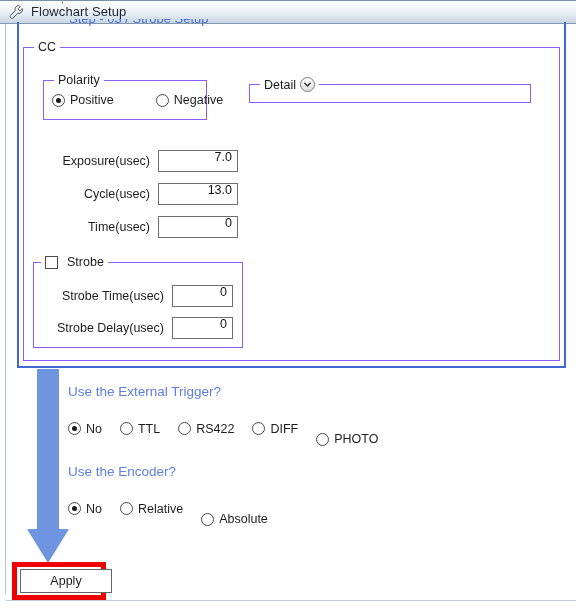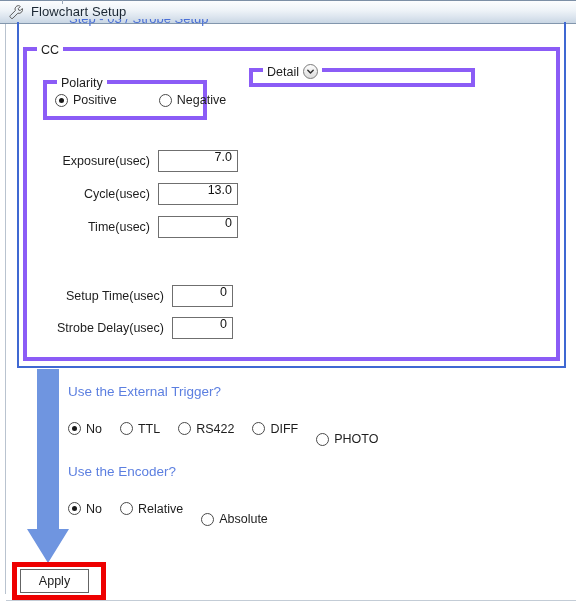--- a/index.html
+++ b/index.html
@@ -116,21 +116,21 @@
   #panel-right-top {
     position: absolute;
     left: 564px; top: 22px;
     width: 2px; height: 8px;
     background: #3f68d2;
   }
 
   
   .groupbox {
     position: absolute;
-    border: 4px solid #8b5cf6;
+    border: 1px solid #8b5cf6;
     box-sizing: border-box;
     background: transparent;
   }
   .groupbox > .gb-label {
     position: absolute;
     top: -8px;
     left: 10px;
     background: #ffffff;
     padding: 0 4px;
     font-size: 12.5px;
@@ -181,22 +181,22 @@
     content: "";
     position: absolute;
     left: 3px; top: 3px;
     width: 5px; height: 5px;
     border-radius: 50%;
     background: #1a1a1a;
   }
 
   
   #detail-group {
-    left: 249px; top: 68px;
-    width: 226px; height: 19px;
+    left: 249px; top: 84px;
+    width: 282px; height: 19px;
   }
   .chevron-badge {
     width: 15px; height: 15px;
     border-radius: 50%;
     background: linear-gradient(to bottom, #fdfdfd, #dcdcdc);
     border: 1px solid #7b7b7b;
     box-sizing: border-box;
     display: inline-flex;
     align-items: center;
     justify-content: center;
@@ -295,21 +295,21 @@
     position: absolute;
     left: 12px; top: 562px;
     width: 94px; height: 38px;
     border: 5px solid #ee0000;
     box-sizing: border-box;
     background: transparent;
   }
   #apply-button {
     position: absolute;
     left: 20px; top: 569px;
-    width: 69px; height: 24px;
+    width: 92px; height: 24px;
     box-sizing: border-box;
     border: 1px solid #646464;
     background: #ffffff;
     font-family: "Liberation Sans", sans-serif;
     font-size: 12.5px;
     color: #1d1d1d;
     display: flex;
     align-items: center;
     justify-content: center;
     cursor: pointer;
@@ -376,22 +376,28 @@
   </div>
   <div class="field-row" id="row-cycle">
     <span class="field-label">Cycle(usec)</span>
     <input class="field-input" type="text" value="13.0" style="">
   </div>
   <div class="field-row" id="row-delay">
     <span class="field-label">Time(usec)</span>
     <input class="field-input" type="text" value="0" style="">
   </div>
 
+  <div class="groupbox" id="strobe-group">
+    <span class="gb-label">
+      <span class="checkbox-box"></span>
+      <span>Strobe</span>
+    </span>
+  </div>
   <div class="field-row" id="row-strobe-time">
-    <span class="field-label">Setup Time(usec)</span>
+    <span class="field-label">Strobe Time(usec)</span>
     <input class="field-input" type="text" value="0" style="">
   </div>
   <div class="field-row" id="row-strobe-delay">
     <span class="field-label">Strobe Delay(usec)</span>
     <input class="field-input" type="text" value="0" style="">
   </div>
 
   <svg id="flow-arrow" viewBox="0 0 44 197" preserveAspectRatio="none">
     <polygon points="11,0 33,0 33,160 43,160 22,194 1,160 11,160" fill="#6f95e0"></polygon>
   </svg>

